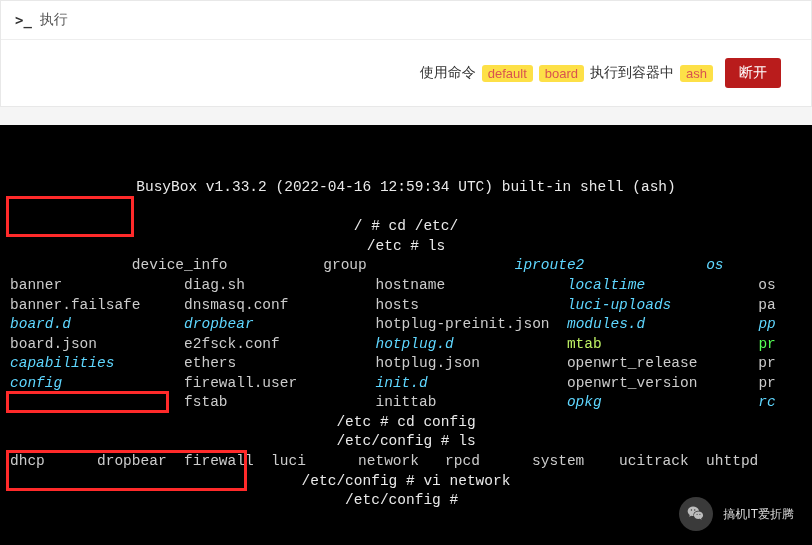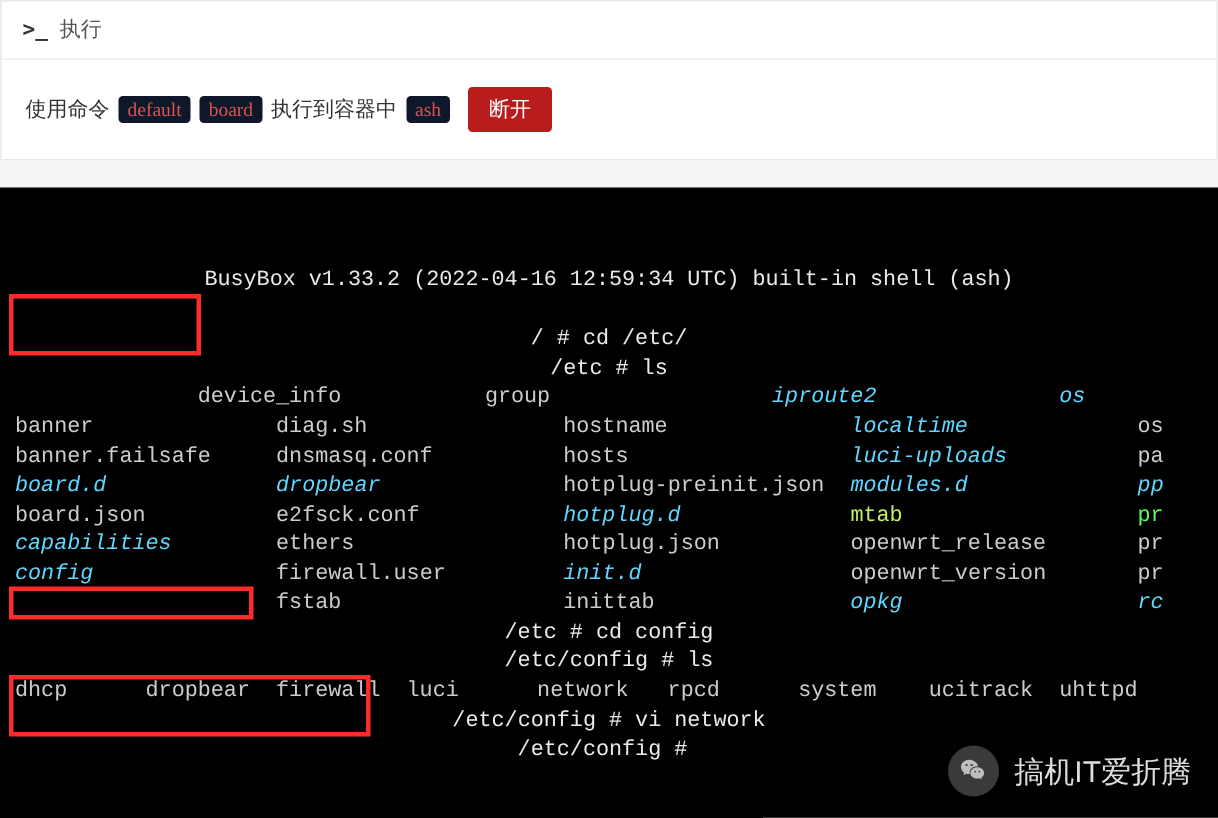--- a/index.html
+++ b/index.html
@@ -24,34 +24,35 @@
     color: #555;
     font-size: 14px;
   }
   .prompt-icon {
     font-family: monospace;
     font-weight: bold;
     font-size: 14px;
     color: #333;
   }
   .infobar {
-    padding: 18px 16px;
+    padding: 18px 30px;
     display: flex;
     align-items: center;
     gap: 6px;
     font-size: 14px;
     color: #333;
     flex-wrap: wrap;
+    justify-content: flex-end;
   }
   .code-chip {
-    background: #0f172a;
+    background: #fde047;
     color: #d9534f;
     padding: 1px 6px;
     border-radius: 3px;
-    font-family: Liberation Serif, serif;
+    font-family: Liberation Sans, sans-serif;
     font-size: 13px;
   }
   .btn {
     background: #b91c1c;
     color: #fff;
     border: none;
     padding: 6px 14px;
     border-radius: 3px;
     font-size: 14px;
     cursor: pointer;
@@ -81,21 +82,21 @@
   }
   .watermark {
     position: absolute;
     right: 18px;
     bottom: 14px;
     display: flex;
     align-items: center;
     gap: 10px;
     color: #dcdcdc;
     font-family: -apple-system, Arial, sans-serif;
-    font-size: 20px;
+    font-size: 12px;
     font-weight: 500;
   }
   .wm-icon {
     width: 34px; height: 34px;
     border-radius: 50%;
     background: #3a3a3a;
     display: flex;
     align-items: center;
     justify-content: center;
   }

